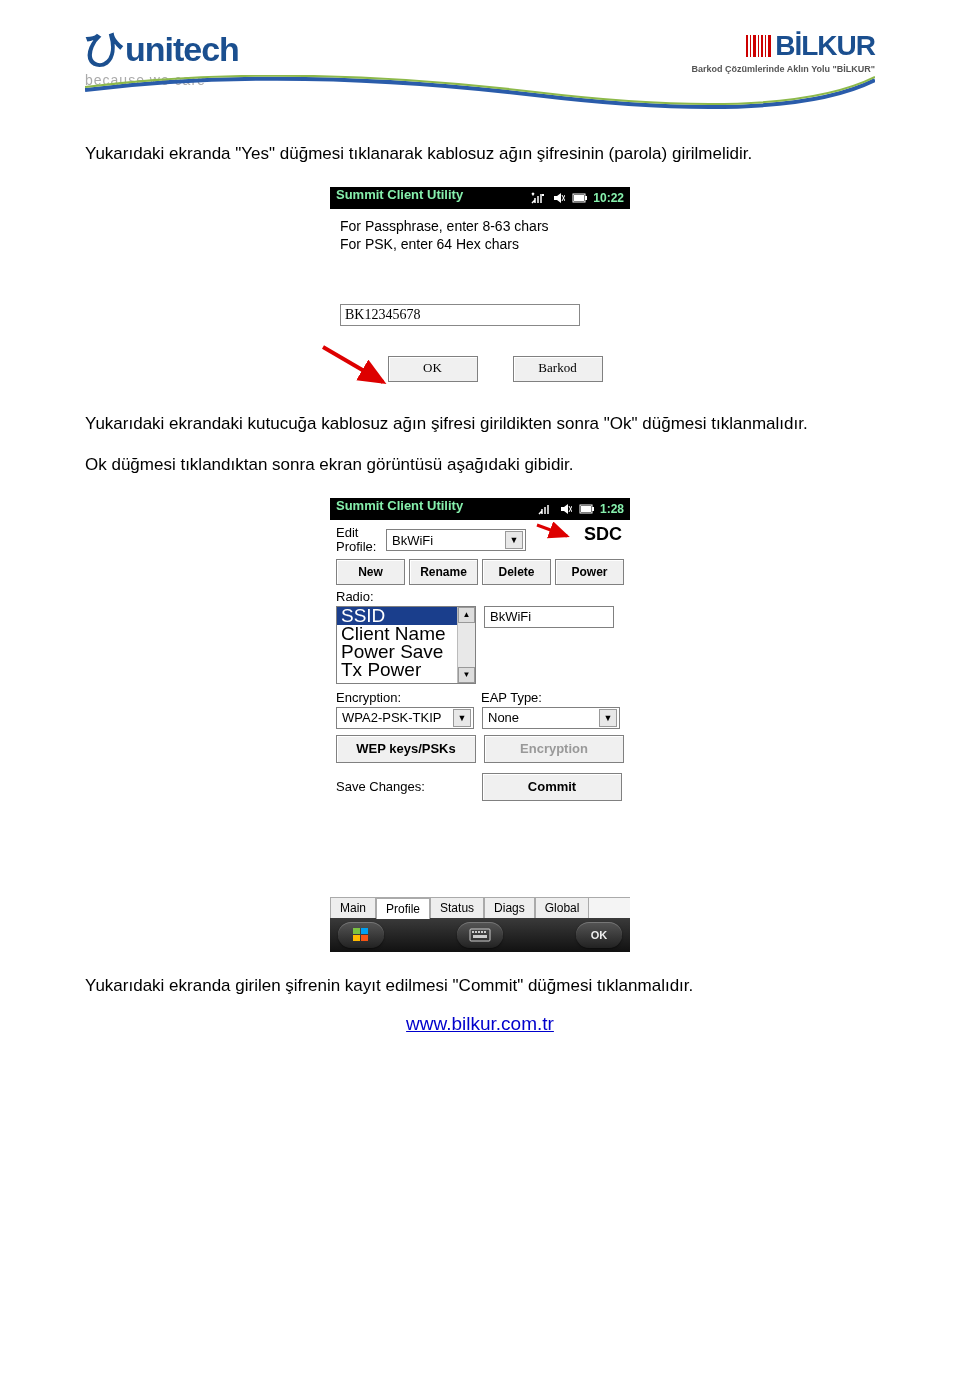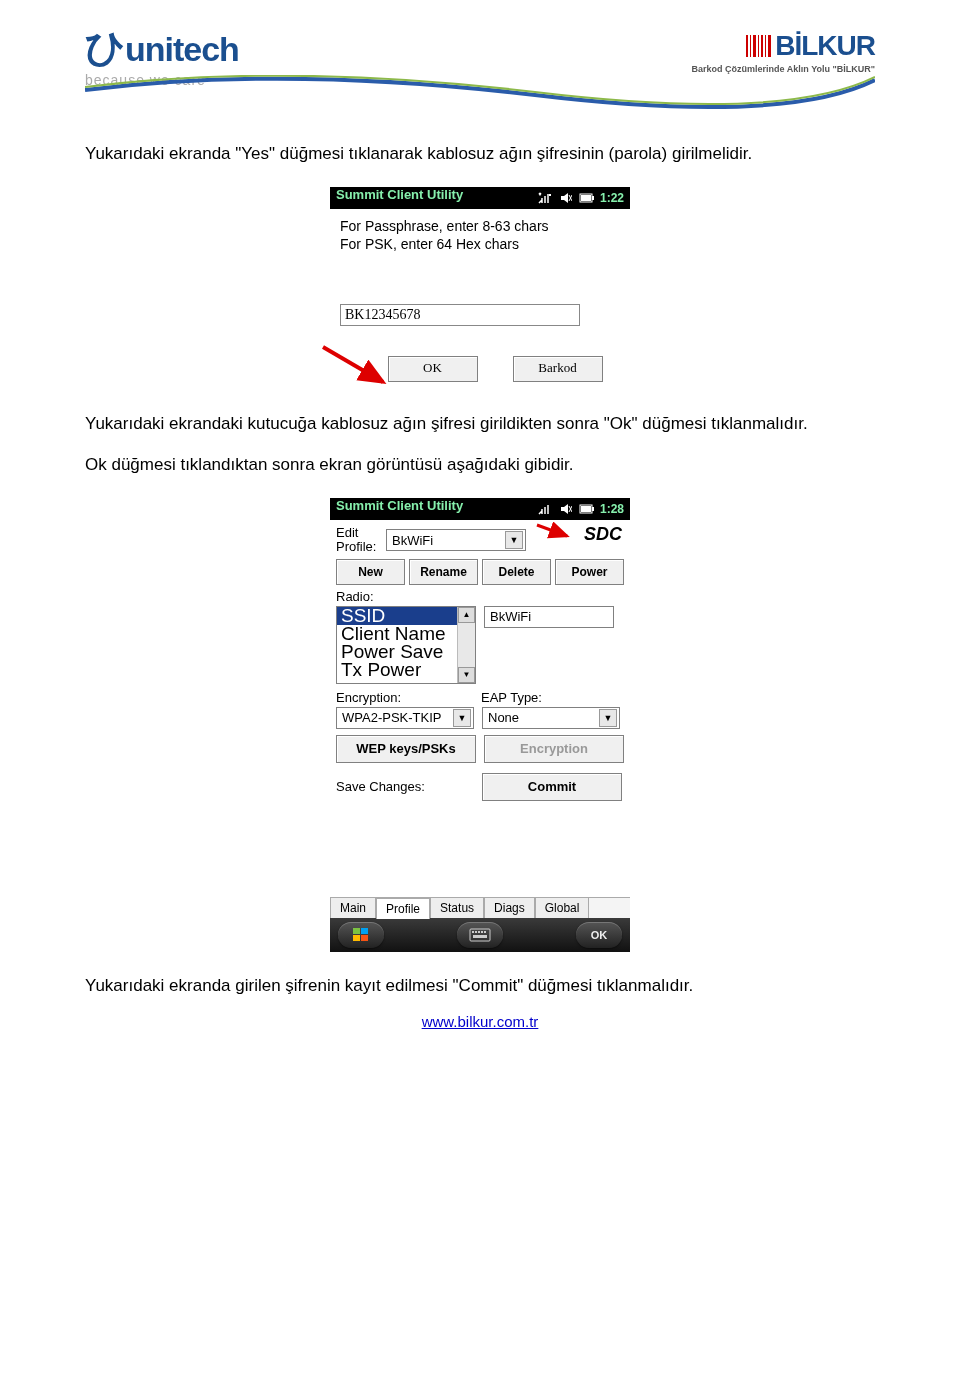--- a/index.html
+++ b/index.html
@@ -47,23 +47,23 @@
   .listbox .scrollbar .sb-btn { height:16px; border:1px solid #999; background:#ddd; display:flex; align-items:center; justify-content:center; font-size:8px; box-sizing:border-box; }
   .listbox .scrollbar .sb-up { position:absolute; top:0; left:0; right:0; }
   .listbox .scrollbar .sb-down { position:absolute; bottom:0; left:0; right:0; }
   .wide-btn { height:26px; border:1px solid #808080; background:#f0f0f0; font-size:13px; font-weight:bold; display:flex; align-items:center; justify-content:center; box-shadow:inset 1px 1px 0 #fff; }
   .wide-btn.disabled { color:#999; }
   .tabbar { display:flex; border-top:1px solid #aaa; margin-top:90px; background:#f4f4f4; font-size:12px; }
   .tabbar .tab { padding:3px 9px; border:1px solid #aaa; border-bottom:none; margin-top:-1px; background:#eee; }
   .tabbar .tab.active { background:#fff; font-weight:normal; position:relative; top:1px; }
   .bottombar { background:linear-gradient(to bottom,#3a3a3a,#111); height:34px; display:flex; align-items:center; justify-content:space-between; padding:0 8px; }
   .bottombar .bb-btn { width:46px; height:26px; border-radius:14px; background:linear-gradient(to bottom,#555,#222); display:flex; align-items:center; justify-content:center; color:#eee; font-size:11px; box-shadow:inset 0 1px 0 rgba(255,255,255,.2), 0 1px 2px rgba(0,0,0,.5); }
-  .sdc-logo { position:absolute; right:8px; top:26px; font-weight:bold; font-style:italic; font-size:18px; color:#000; }
+  .sdc-logo { position:absolute; right:8px; top:26px; font-weight:bold; font-size:18px; color:#000; }
   .sdc-arrow { position:absolute; right:55px; top:24px; }
-  .footer-link { text-align:center; font-size:15px; margin-top:10px; }
+  .footer-link { text-align:center; font-size:19px; margin-top:10px; }
   .footer-link a { color:#0000cc; text-decoration:underline; }
 </style>
 </head>
 <body>
 
 <div class="page">
 
   <div class="header">
     <div class="logo-left">
       <div class="unitech-name">
@@ -124,21 +124,21 @@
                     <line x1="12" y1="3" x2="9" y2="9" stroke="#fff"></line>
                   </svg>
                 </span>
               <span class="status-icon">
                   <svg width="16" height="12">
                     <rect x="1" y="2" width="12" height="8" stroke="#fff" fill="none"></rect>
                     <rect x="13" y="4" width="2" height="4" fill="#fff"></rect>
                     <rect x="2" y="3" width="10" height="6" fill="#fff"></rect>
                   </svg>
                 </span>
-              <span class="time">1:22</span>
+              <span class="time">10:22</span>
             </div>
           </div>
           <div class="body">
             <div class="hint">
               <span>For Passphrase, enter 8-63 chars</span><br>
               <span>For PSK, enter 64 Hex chars</span>
             </div>
             <div class="input-row">
               <input type="text" value="BK12345678" style="">
             </div>

